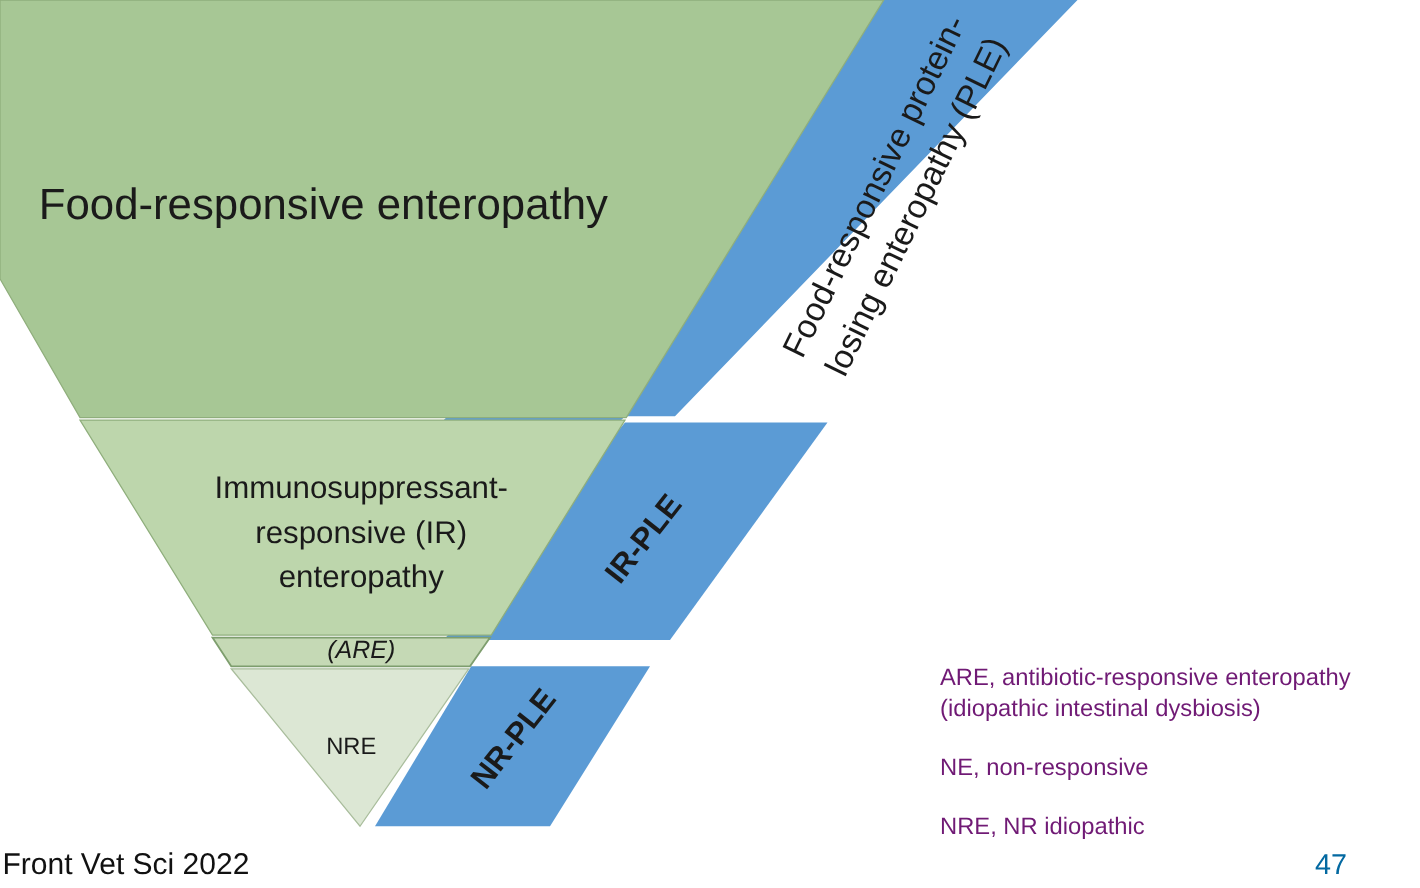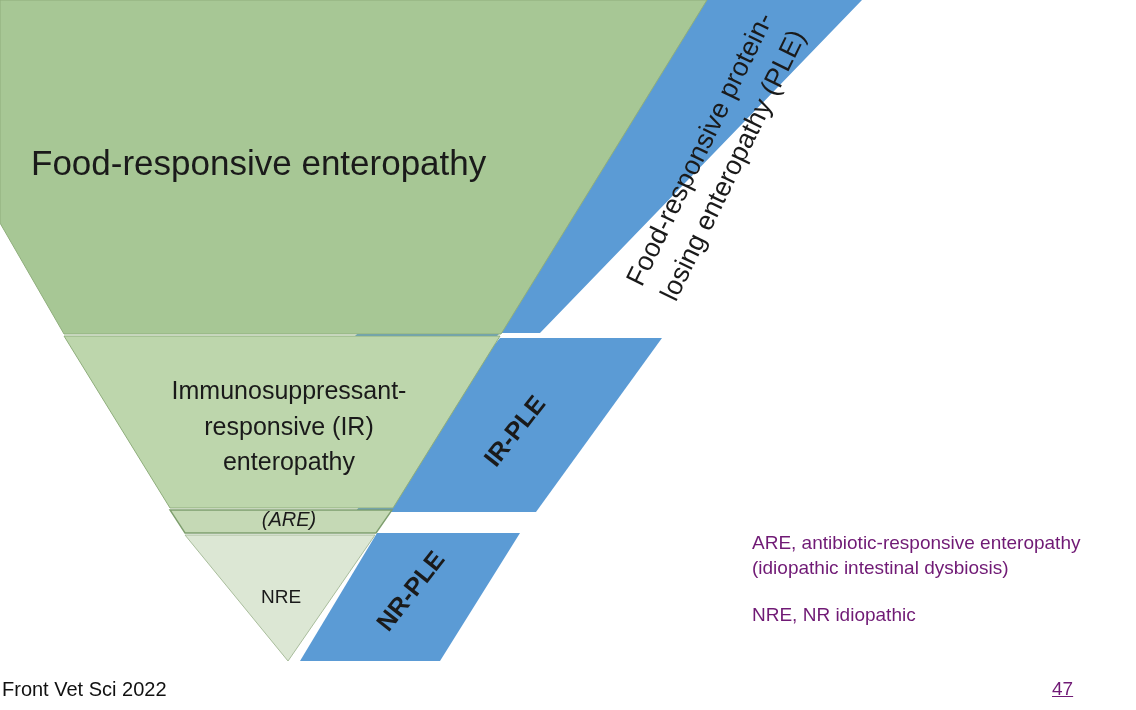--- a/index.html
+++ b/index.html
@@ -60,30 +60,29 @@
     margin-bottom: 22px;
     white-space: pre-line;
   }
   .legend-entry:last-child { margin-bottom: 0; }
 
   
   .footer-source {
     position: absolute;
     left: 2px;
     top: 678px;
-    font-size: 20px;
+    font-size: 24px;
     color: #111111;
   }
   .footer-pagenum {
     position: absolute;
     left: 1052px;
     top: 678px;
-    font-size: 19px;
-    color: #701a75;
-    text-decoration: underline;
+    font-size: 23px;
+    color: #0369a1;
   }
 </style>
 </head>
 <body>
 
 <div id="stage">
 
   <svg class="diagram" viewBox="0 0 1136 710">
 
     <polygon points="705,0 862,0 540,333 500,333 497,336 355,336" fill="#5B9BD5"></polygon>
@@ -123,19 +122,20 @@
 
     <g transform="rotate(-52 412 592)">
       <text class="lbl lbl-nrple" x="412" y="592" text-anchor="middle">NR-PLE</text>
     </g>
 
   </svg>
 
   <div class="legend">
     <div class="legend-entry">ARE, antibiotic-responsive enteropathy
 (idiopathic intestinal dysbiosis)</div>
+    <div class="legend-entry">NE, non-responsive</div>
     <div class="legend-entry">NRE, NR idiopathic</div>
   </div>
 
   <div class="footer-source">Front Vet Sci 2022</div>
   <div class="footer-pagenum">47</div>
 
 </div>
 
 </body></html>

